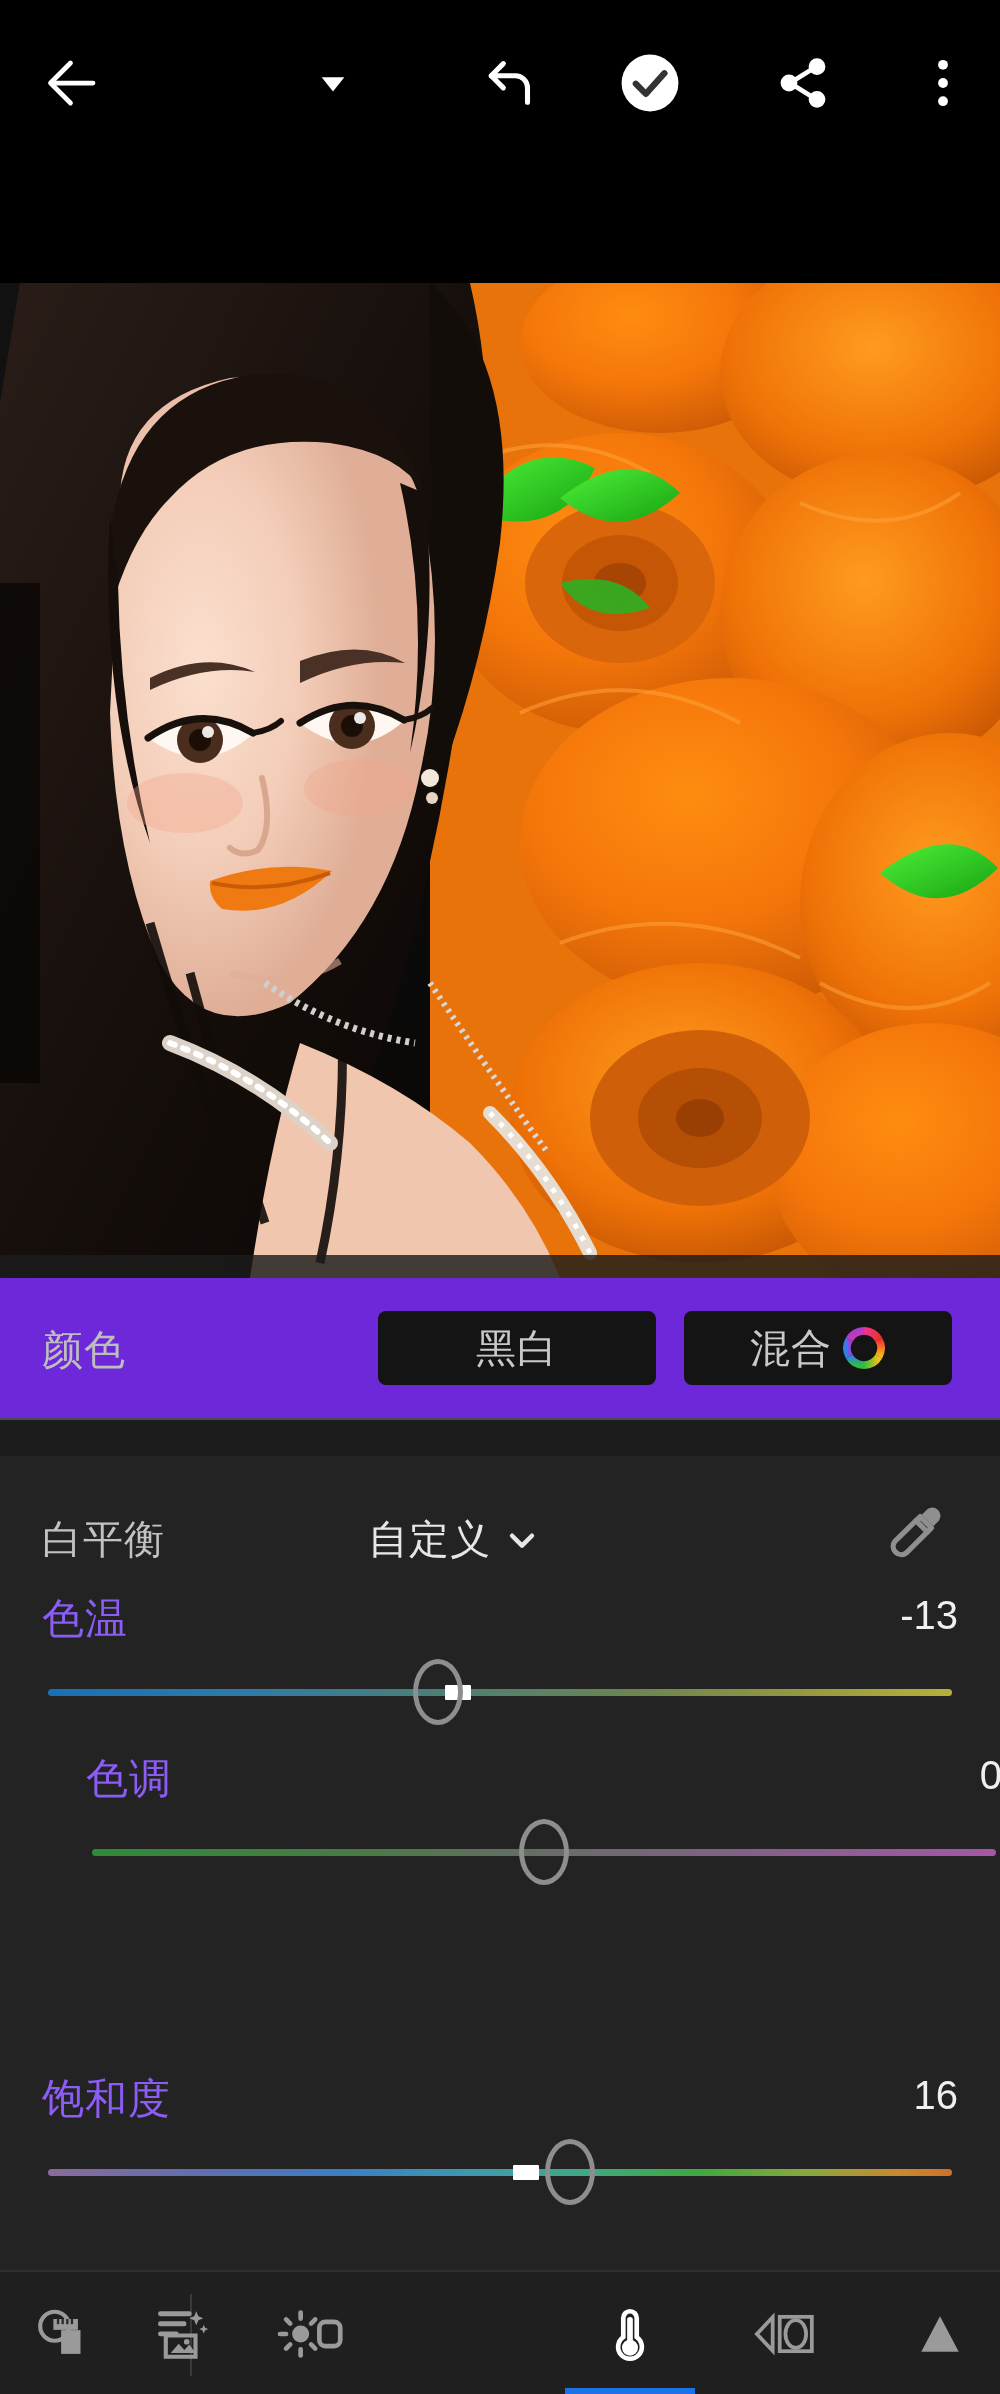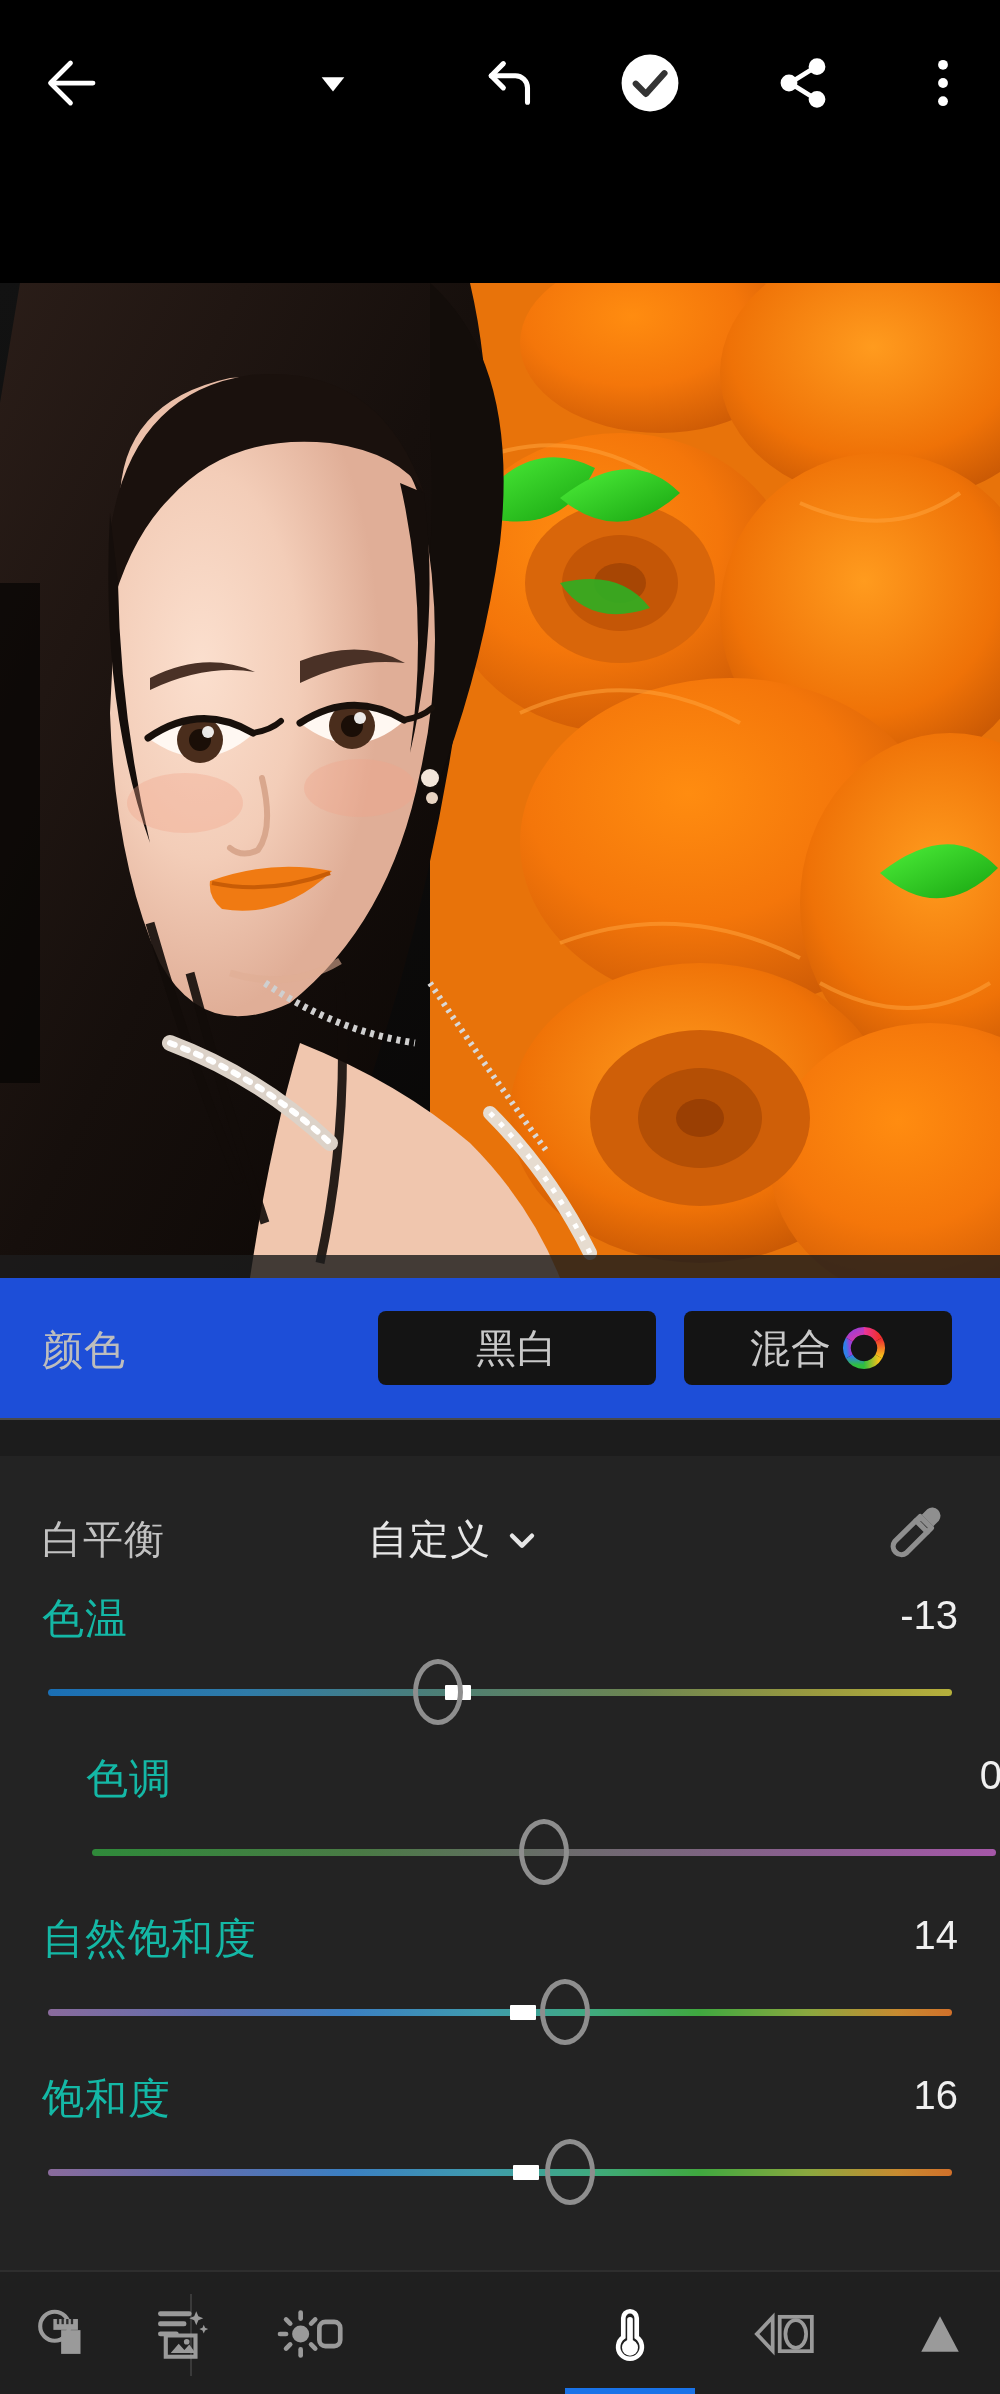--- a/index.html
+++ b/index.html
@@ -38,21 +38,21 @@
 
   
   .photo-dim {
     position:absolute; left:0; top:1255px; width:1000px; height:23px;
     background:rgba(28,28,28,0.82);
   }
 
   
   .color-sec {
     position:absolute; left:0; top:1278px; width:1000px; height:140px;
-    background:#1d4ed8;
+    background:#6d28d9;
   }
   .color-label {
     position:absolute; left:42px; top:45px;
     font-size:41px; color:#bdbdbd; letter-spacing:1px;
   }
   .chip {
     position:absolute; top:33px; height:74px;
     background:#141414; border-radius:8px;
     display:flex; align-items:center; justify-content:center;
     gap:18px;
@@ -87,21 +87,21 @@
 
   
   .slider { position:absolute; left:0; width:1000px; height:158px; }
   .sl-0 { top:135px; }
   .sl-1 { top:295px;margin-left:44px; }
   .sl-2 { top:455px; }
   .sl-3 { top:615px; }
 
   .sl-name {
     position:absolute; left:42px; top:0;
-    font-size:42px; color:#14b8a6; letter-spacing:1px;
+    font-size:42px; color:#8b5cf6; letter-spacing:1px;
   }
   .sl-val {
     position:absolute; right:42px; top:2px;
     font-size:40px; color:#f0f0f0; text-align:right;
   }
   .track {
     position:absolute; left:48px; top:98px;
     width:904px; height:7px; border-radius:4px;
   }
   .tick {
@@ -410,27 +410,20 @@
       <div class="knob" style="left:413px;"></div>
     </div>
 
     <div class="slider sl-1">
       <div class="sl-name">色调</div>
       <div class="sl-val">0</div>
       <div class="track grad-tint"></div>
       <div class="knob" style="left:475px;"></div>
     </div>
 
-    <div class="slider sl-2">
-      <div class="sl-name">自然饱和度</div>
-      <div class="sl-val">14</div>
-      <div class="track grad-vib"></div>
-      <div class="tick" style="left:510px;"></div>
-      <div class="knob" style="left:540px;"></div>
-    </div>
 
     <div class="slider sl-3">
       <div class="sl-name">饱和度</div>
       <div class="sl-val">16</div>
       <div class="track grad-vib"></div>
       <div class="tick" style="left:513px;"></div>
       <div class="knob" style="left:545px;"></div>
     </div>
   </div>
 

